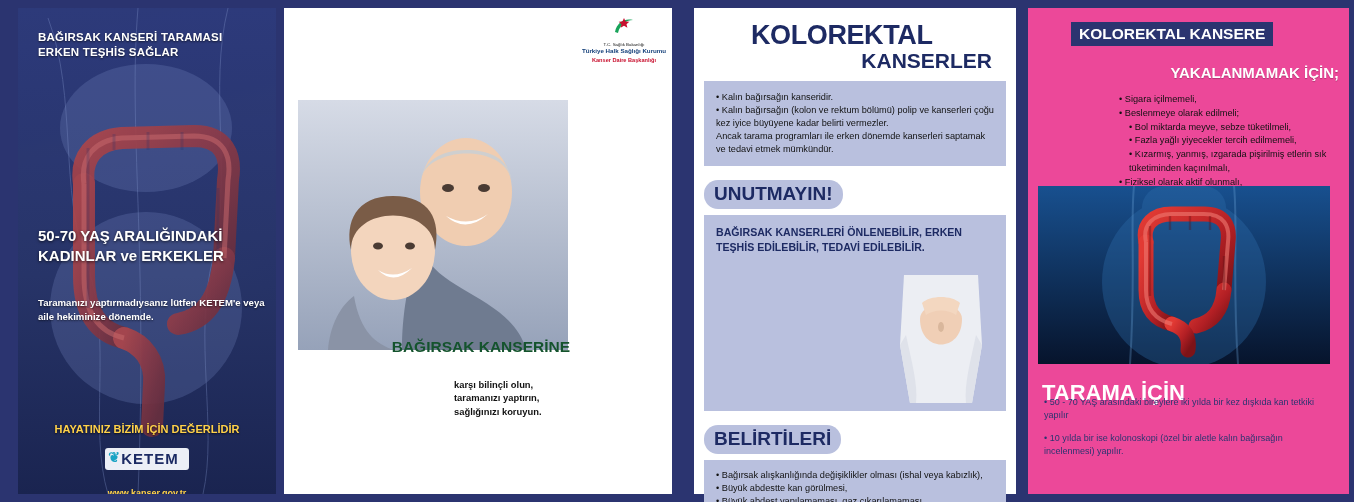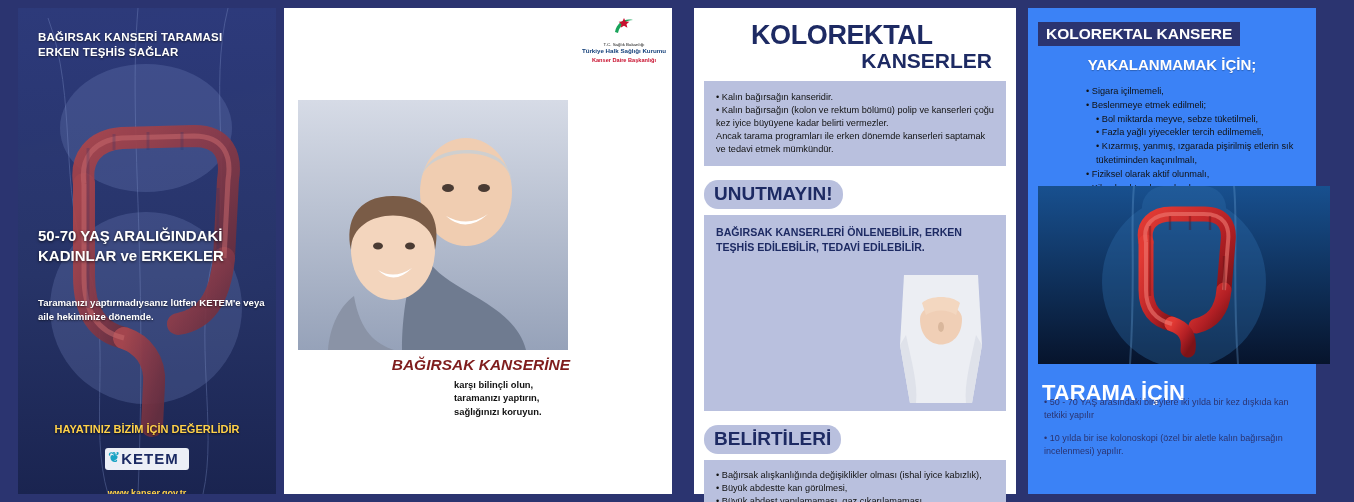--- a/index.html
+++ b/index.html
@@ -44,21 +44,21 @@
   }
   .photo-couple{
     position:absolute;left:14px;top:92px;width:270px;height:250px;
     background:
       radial-gradient(circle at 62% 36%, #f0cdb4 0 16%, rgba(240,205,180,0) 17%),
       radial-gradient(circle at 40% 58%, #f3d3bb 0 15%, rgba(243,211,187,0) 16%),
       linear-gradient(180deg,#cfd6e4 0%,#b9c2d4 48%,#9aa6bd 100%);
       overflow:hidden;
   }
   .couple-svg{position:absolute;inset:0;}
-  .b-title{position:absolute;left:14px;top:348px;width:272px;color:#7f1d1d;font-size:15.5px;font-weight:bold;text-align:right;font-style:italic;}
+  .b-title{position:absolute;left:14px;top:330px;width:272px;color:#14532d;font-size:15.5px;font-weight:bold;text-align:right;}
   .b-sub{position:absolute;left:170px;top:370px;width:118px;color:#111;font-size:9.4px;font-weight:bold;line-height:1.42;}
   .panel-c{
     position:absolute;left:576px;top:8px;width:96px;height:486px;background:#fff;
   }
   .moh-logo{position:absolute;left:0;right:0;top:6px;text-align:center;}
   .moh-crest{width:26px;height:26px;margin:0 auto;position:relative;}
   .moh-l1{font-size:4.4px;color:#111;margin-top:2px;}
   .moh-l2{font-size:6.2px;color:#15407a;font-weight:bold;line-height:1.15;}
   .moh-l3{font-size:5.6px;color:#c8102e;font-weight:bold;line-height:1.2;margin-top:3px;}
 
@@ -76,25 +76,25 @@
   .sec-title{display:inline-block;background:#b9c0de;color:#1d2a63;font-size:19px;font-weight:bold;padding:3px 10px 4px 10px;margin:14px 0 0 10px;border-radius:14px;}
   .d-box2{margin:6px 10px 0 10px;background:#b9c0de;height:176px;position:relative;padding:10px 12px;}
   .d-box2 .txt{font-size:10.6px;color:#1d2a63;font-weight:bold;line-height:1.4;}
   .photo-belly{position:absolute;right:10px;bottom:8px;width:110px;height:128px;overflow:hidden;}
   .d-box3{margin:6px 10px 0 10px;background:#b9c0de;padding:9px 12px 11px 12px;}
   .d-box3 li{font-size:9.2px;color:#111;line-height:1.42;list-style:none;}
   .d-box3 ul{margin:0;padding:0;}
   .d-box3 li:before{content:"• ";}
 
   .panel-e{
-    position:absolute;left:348px;top:8px;width:288px;height:486px;background:#3b82f6;
+    position:absolute;left:348px;top:8px;width:288px;height:486px;background:#ec4899;padding-left:33px;
   }
   .e-title{margin:14px 10px 0 10px;}
   .e-t1{background:#2b3470;color:#fff;font-size:15.5px;font-weight:bold;padding:3px 8px;display:inline-block;}
-  .e-t2{color:#fff;font-size:15px;font-weight:bold;text-align:center;margin-top:10px;text-shadow:0 1px 1px rgba(0,0,0,.25);}
+  .e-t2{color:#fff;font-size:15px;font-weight:bold;text-align:right;margin-top:18px;text-shadow:0 1px 1px rgba(0,0,0,.25);}
   .e-list{margin:12px 14px 0 18px;}
   .e-list li{font-size:9.2px;color:#111;line-height:1.5;list-style:none;}
   .e-list li:before{content:"• ";}
   .e-list li.sub{padding-left:10px;}
   .e-img{position:absolute;left:10px;top:178px;width:292px;height:178px;background:radial-gradient(ellipse at 50% 55%,#1b4e8f 0%,#0e2a55 55%,#07142c 100%);overflow:hidden;}
   .e-sec{position:absolute;left:14px;top:372px;color:#fff;font-size:22px;font-weight:bold;}
   .e-notes{position:absolute;left:16px;top:388px;right:14px;}
   .e-notes p{margin:0 0 10px 0;font-size:9px;color:#2b3470;line-height:1.45;}
   .e-notes p:before{content:"• ";}
   .divider{position:absolute;left:680px;top:0;width:6px;height:502px;background:#fff;opacity:.9;}
@@ -237,37 +237,37 @@
             <path d="M90 60 C84 88 78 110 80 128 L86 128 L96 70 Z" fill="#dfe2ea"></path>
             <ellipse cx="55" cy="52" rx="3" ry="5" fill="#d9b79c"></ellipse>
           </svg>
         </div>
       </div>
 
       <div class="sec-title">BELİRTİLERİ</div>
 
       <div class="d-box3">
         <ul>
-          <li>Bağırsak alışkanlığında değişiklikler olması (ishal iyice kabızlık),</li>
+          <li>Bağırsak alışkanlığında değişiklikler olması (ishal veya kabızlık),</li>
           <li>Büyük abdestte kan görülmesi,</li>
           <li>Büyük abdest yapılamaması, gaz çıkarılamaması,</li>
 
         </ul>
       </div>
     </div>
 
     <div class="panel-e">
       <div class="e-title">
         <div class="e-t1">KOLOREKTAL KANSERE</div>
         <div class="e-t2">YAKALANMAMAK İÇİN;</div>
       </div>
 
       <ul class="e-list">
         <li>Sigara içilmemeli,</li>
-        <li>Beslenmeye etmek edilmeli;</li>
+        <li>Beslenmeye olarak edilmeli;</li>
         <li class="sub">Bol miktarda meyve, sebze tüketilmeli,</li>
         <li class="sub">Fazla yağlı yiyecekler tercih edilmemeli,</li>
         <li class="sub">Kızarmış, yanmış, ızgarada pişirilmiş etlerin sık tüketiminden kaçınılmalı,</li>
         <li>Fiziksel olarak aktif olunmalı,</li>
         <li>Kilo almaktan kaçınılmalı,</li>
         <li>İçki tüketiminden kaçınılmalı</li>
       </ul>
 
       <div class="e-img">
         <svg viewBox="0 0 292 178" preserveAspectRatio="none">

